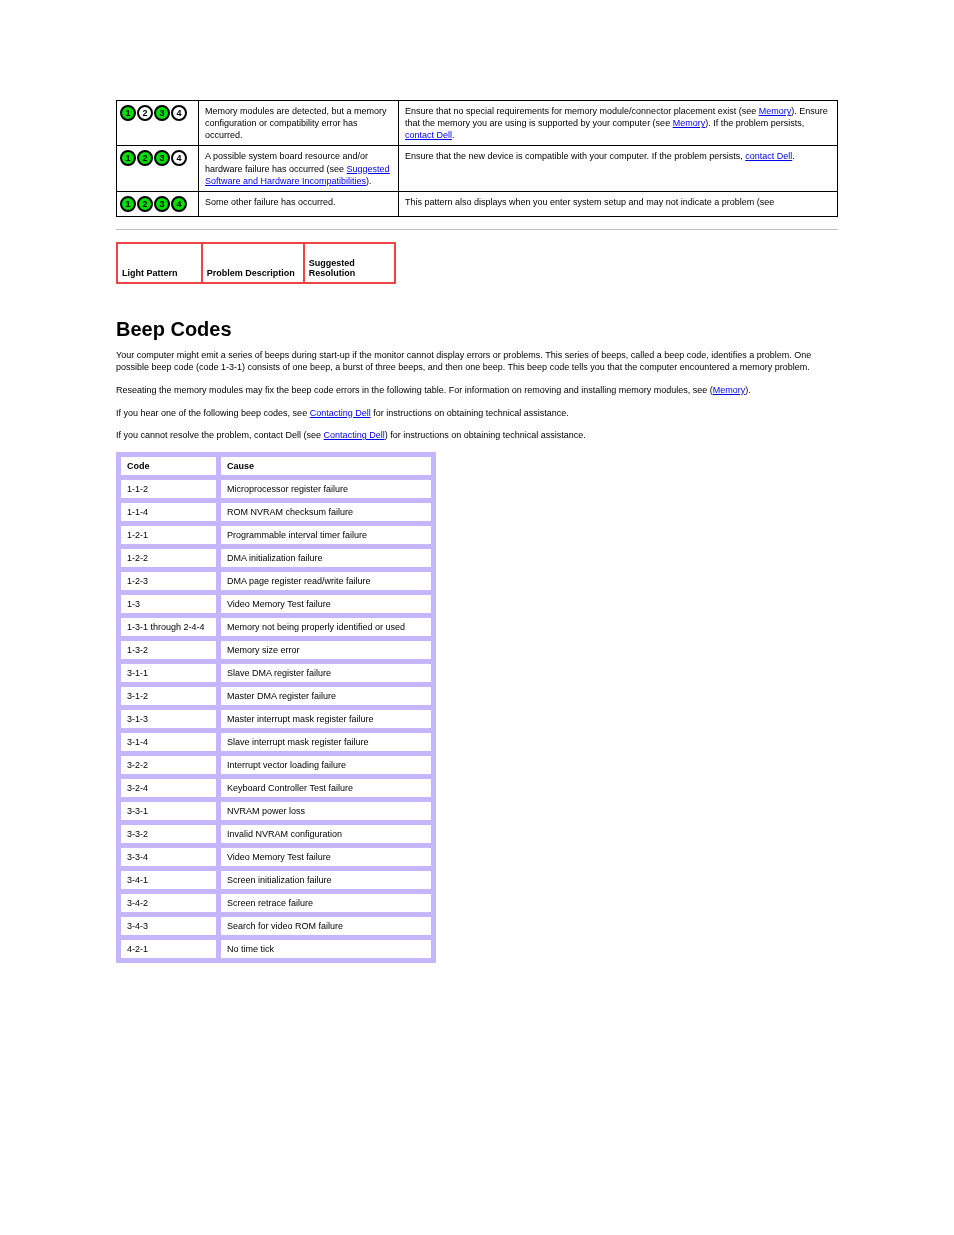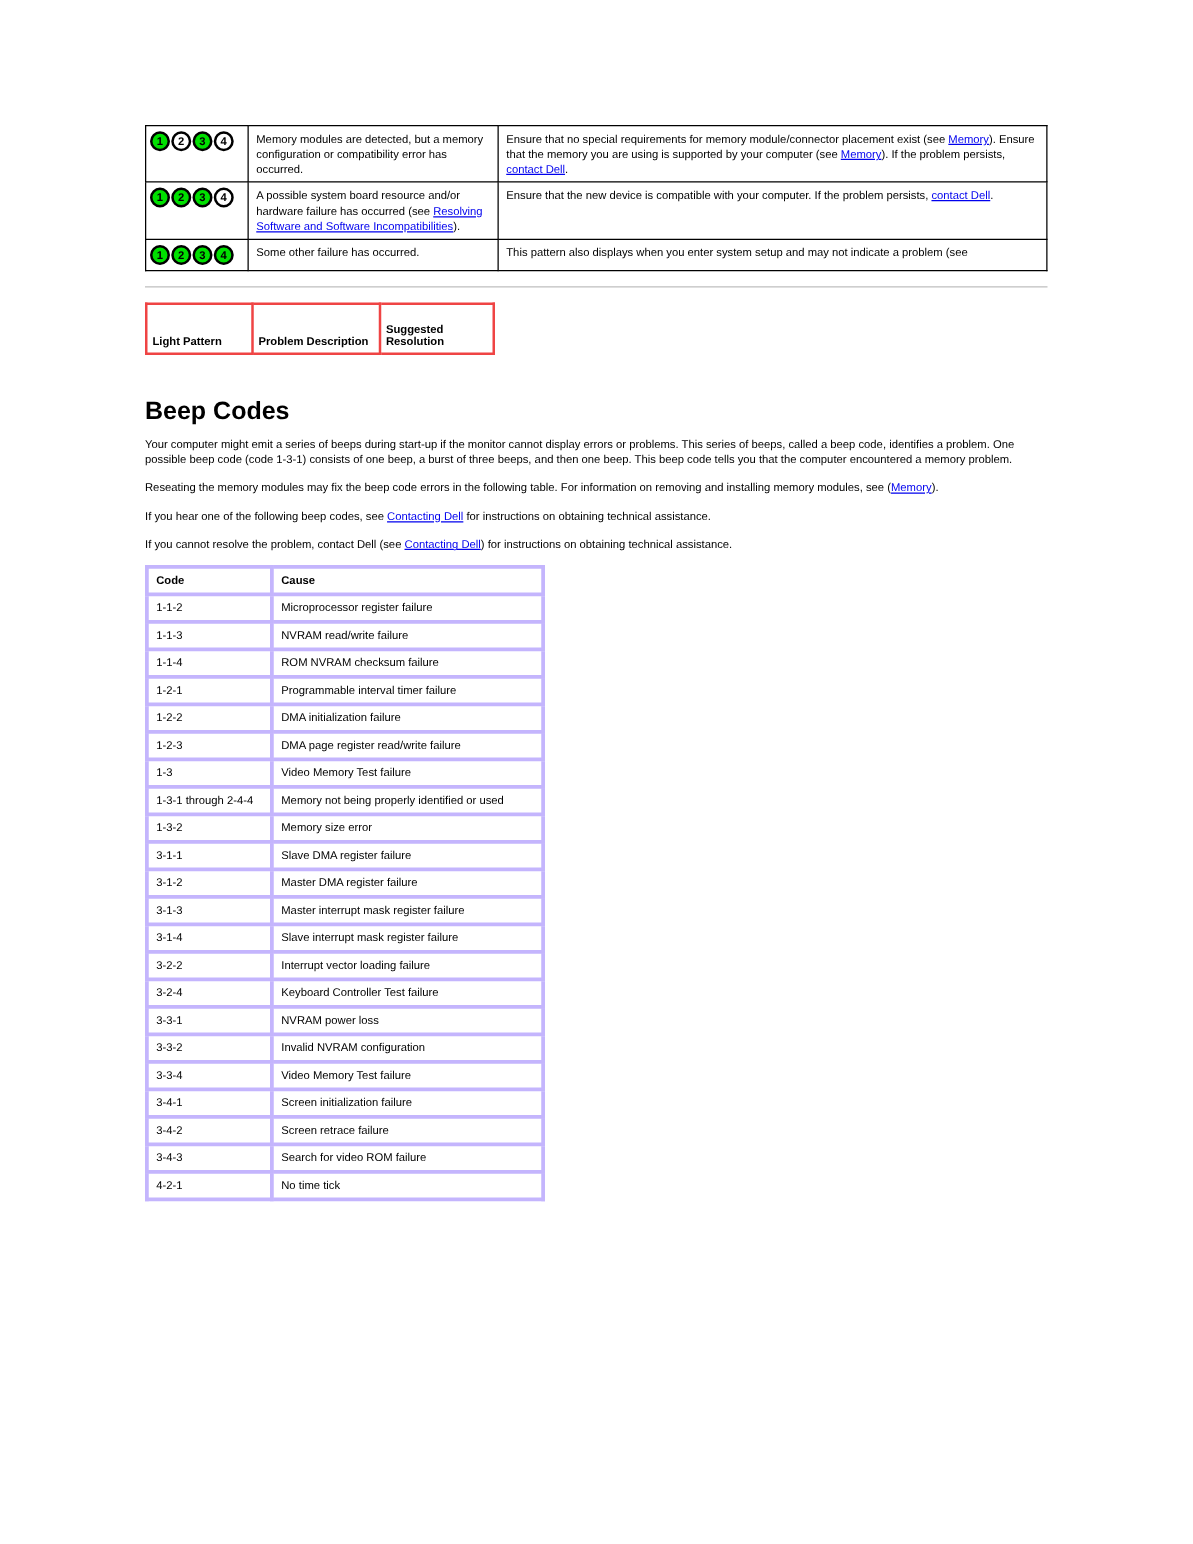--- a/index.html
+++ b/index.html
@@ -91,21 +91,21 @@
   }
 
   
   table.beep {
     border-collapse: collapse;
     width: 320px;
     table-layout: fixed;
     margin-top: 6px;
   }
   table.beep td, table.beep th {
-    border: 3px solid #c4b5fd;
+    border: 5px solid #c4b5fd;
     font-size: 9px;
     padding: 4px 6px;
     text-align: left;
     vertical-align: middle;
     height: 22px;
   }
   table.beep .bcol1 { width: 100px; }
   table.beep .bcol2 { }
   table.beep th { font-weight: bold; }
 </style>
@@ -130,21 +130,21 @@
         </tr>
         <tr>
           <td class="col1">
             <div class="leds">
               <div class="led on">1</div>
               <div class="led on">2</div>
               <div class="led on">3</div>
               <div class="led">4</div>
             </div>
           </td>
-          <td class="col2">A possible system board resource and/or hardware failure has occurred (see <a class="lnk" href="#">Resolving Software and Software Incompatibilities</a>).</td>
+          <td class="col2">A possible system board resource and/or hardware failure has occurred (see <a class="lnk" href="#">Suggested Software and Hardware Incompatibilities</a>).</td>
           <td class="col3">Ensure that the new device is compatible with your computer. If the problem persists, <a class="lnk" href="#">contact Dell</a>.</td>
         </tr>
         <tr>
           <td class="col1">
             <div class="leds">
               <div class="led on">1</div>
               <div class="led on">2</div>
               <div class="led on">3</div>
               <div class="led on">4</div>
             </div>
@@ -183,24 +183,20 @@
         <th class="bcol1">Code</th>
         <th class="bcol2">Cause</th>
       </tr>
     </thead>
     <tbody id="beep-body">
         <tr>
           <td class="bcol1">1-1-2</td>
           <td class="bcol2">Microprocessor register failure</td>
         </tr>
         <tr>
-          <td class="bcol1">1-1-3</td>
-          <td class="bcol2">NVRAM read/write failure</td>
-        </tr>
-        <tr>
           <td class="bcol1">1-1-4</td>
           <td class="bcol2">ROM NVRAM checksum failure</td>
         </tr>
         <tr>
           <td class="bcol1">1-2-1</td>
           <td class="bcol2">Programmable interval timer failure</td>
         </tr>
         <tr>
           <td class="bcol1">1-2-2</td>
           <td class="bcol2">DMA initialization failure</td>

